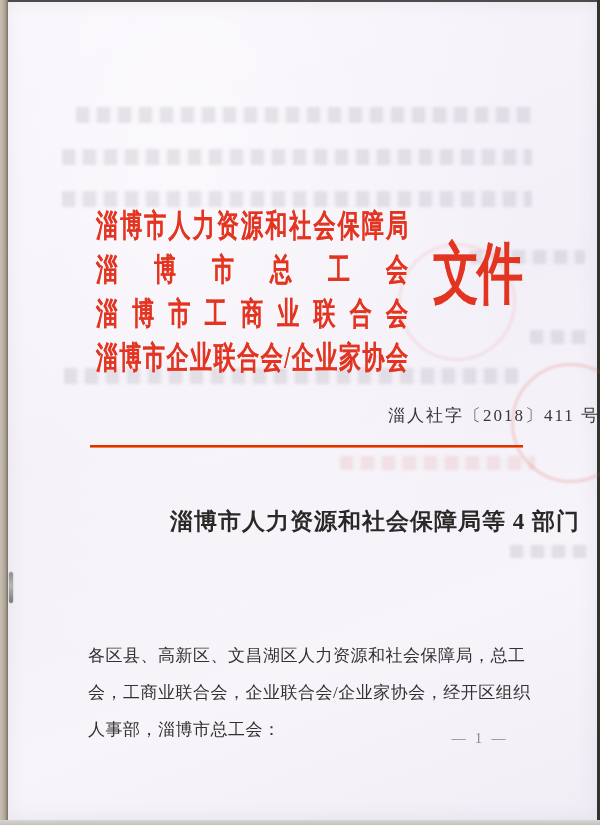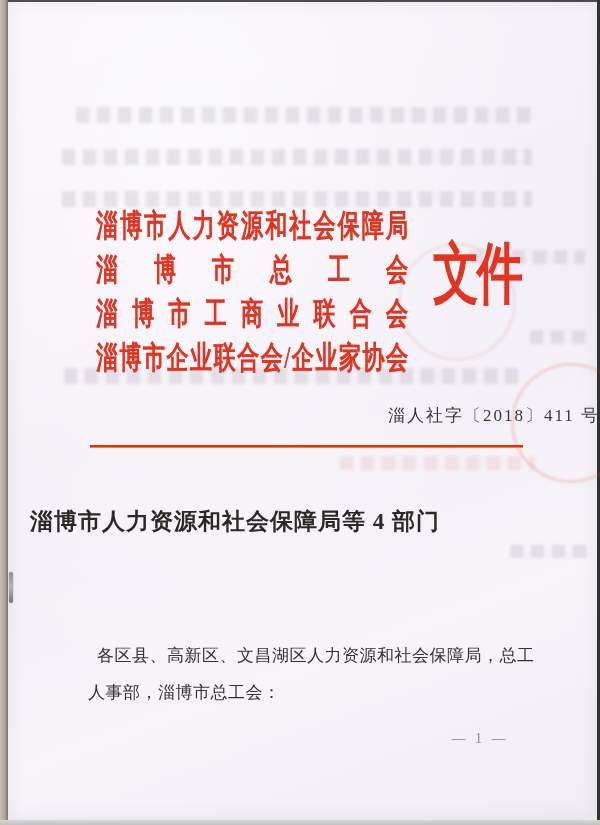--- a/index.html
+++ b/index.html
@@ -54,28 +54,28 @@
   }
   .doc-number{
     position:absolute;left:0;top:404px;width:600px;text-align:right;
     color:#3a3836;font-size:17px;letter-spacing:2px;
   }
   .red-rule{
     position:absolute;left:90px;top:445px;width:433px;height:2px;
     background:#e32c12;border-bottom:1px solid rgba(235,175,40,0.75);
   }
   .title-block{
-    position:absolute;left:30px;top:502px;width:550px;text-align:left;
+    position:absolute;left:30px;top:502px;width:550px;text-align:right;
     color:#2b2927;font-weight:bold;font-size:23px;line-height:40px;letter-spacing:1px;
   }
   .body-block{
     position:absolute;left:88px;top:637px;width:424px;
     color:#343230;font-size:17px;line-height:37px;letter-spacing:0.5px;
   }
-  .body-line.justify{text-align:justify;text-align-last:justify;white-space:nowrap;margin-left:9px;}
+  .body-line.justify{text-align:justify;text-align-last:justify;white-space:nowrap;}
   .page-number{
     position:absolute;left:420px;top:731px;width:120px;text-align:center;
     color:#878781;font-size:14px;letter-spacing:3px;white-space:nowrap;
   }
 </style>
 </head>
 <body>
 
 <div class="paper"></div>
 
@@ -107,16 +107,17 @@
 <div class="doc-number">淄人社字〔2018〕411 号</div>
 
 <div class="red-rule"></div>
 
 <div class="title-block">
   <div>淄博市人力资源和社会保障局等 4 部门</div>
 </div>
 
 <div class="body-block">
   <div class="body-line justify">各区县、高新区、文昌湖区人力资源和社会保障局，总工</div>
+  <div class="body-line justify">会，工商业联合会，企业联合会/企业家协会，经开区组织</div>
   <div class="body-line">人事部，淄博市总工会：</div>
 </div>
 
 <div class="page-number">— 1 —</div>
 
 </body></html>

